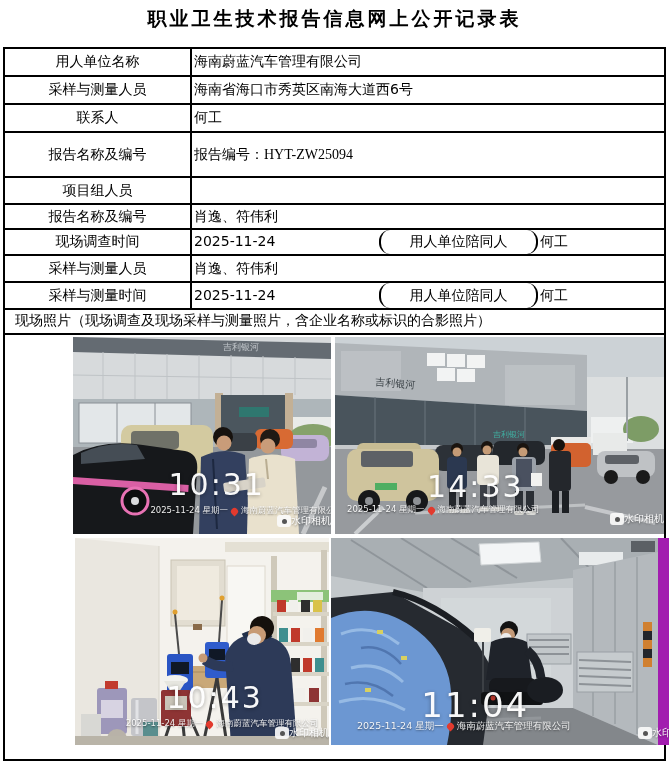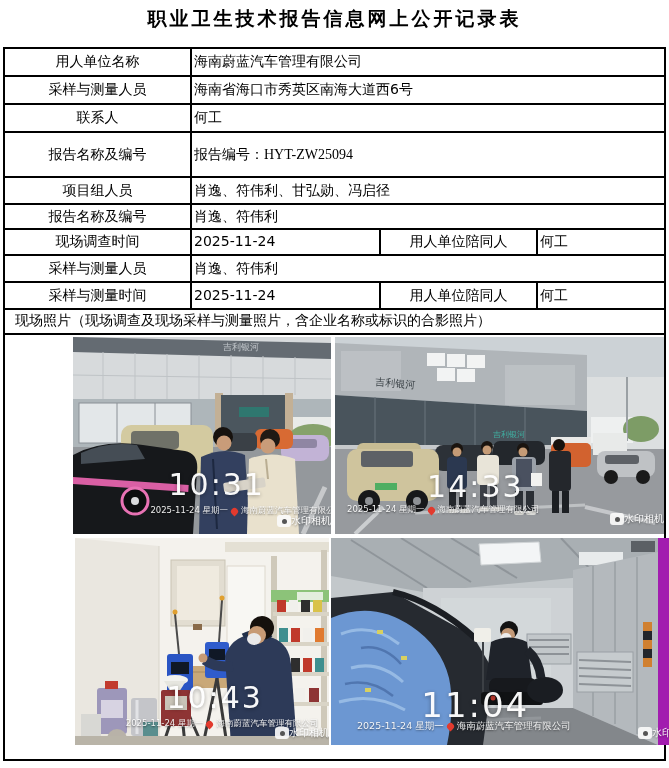--- a/index.html
+++ b/index.html
@@ -9,21 +9,21 @@
          font-size:19px;font-weight:bold;letter-spacing:3px;}
 
   .doc-table{position:absolute;left:3px;top:47px;width:659px;border:2px solid #000;background:#fff;}
   .tr{display:flex;border-bottom:2px solid #000;align-items:stretch;box-sizing:border-box;}
   .tr:last-child{border-bottom:none;}
   .td{font-size:14px;display:flex;align-items:center;box-sizing:border-box;line-height:1.25;}
   .td.lab{width:187px;justify-content:center;text-align:center;border-right:2px solid #000;flex:none;padding:0 4px;}
   .td.val{flex:1;padding-left:2px;}
   .td.val.fixed{width:187px;flex:none;}
   .td.lab2{width:159px;flex:none;justify-content:center;text-align:center;
-           border-left:2px solid #000;border-right:2px solid #000;}
+           border-left:2px solid #000;border-right:2px solid #000;border-radius:11px;}
   .td.val2{flex:1;padding-left:2px;}
   .h28{height:28px;} .h27{height:27px;} .h26{height:26px;} .h25{height:25px;} .h45{height:45px;}
   .two-line{flex-direction:column;align-items:flex-start;justify-content:center;}
   .two-line .ln{display:block;}
   .code{font-family:"Liberation Serif",serif;}
   .photo-header{height:25px;}
   .photo-header .td{width:100%;padding-left:10px;font-family:Liberation Mono, monospace;}
 
   .photo-cell{position:relative;height:424px;background:#fff;}
   .photo{position:absolute;overflow:hidden;background:#a21caf;}
@@ -77,21 +77,20 @@
 
   <div class="tr h45">
     <div class="td lab">报告名称及编号</div>
     <div class="td val two-line">
       <span class="ln"><span>报告编号：</span><span class="code">HYT-ZW25094</span></span>
     </div>
   </div>
 
   <div class="tr h27">
     <div class="td lab">项目组人员</div>
-    <div class="td val">肖逸、符伟利、甘弘勋、冯启径</div>
   </div>
 
   <div class="tr h25">
     <div class="td lab">报告名称及编号</div>
     <div class="td val">肖逸、符伟利</div>
   </div>
 
   <div class="tr h26">
     <div class="td lab">现场调查时间</div>
     <div class="td val fixed">2025-11-24</div>

